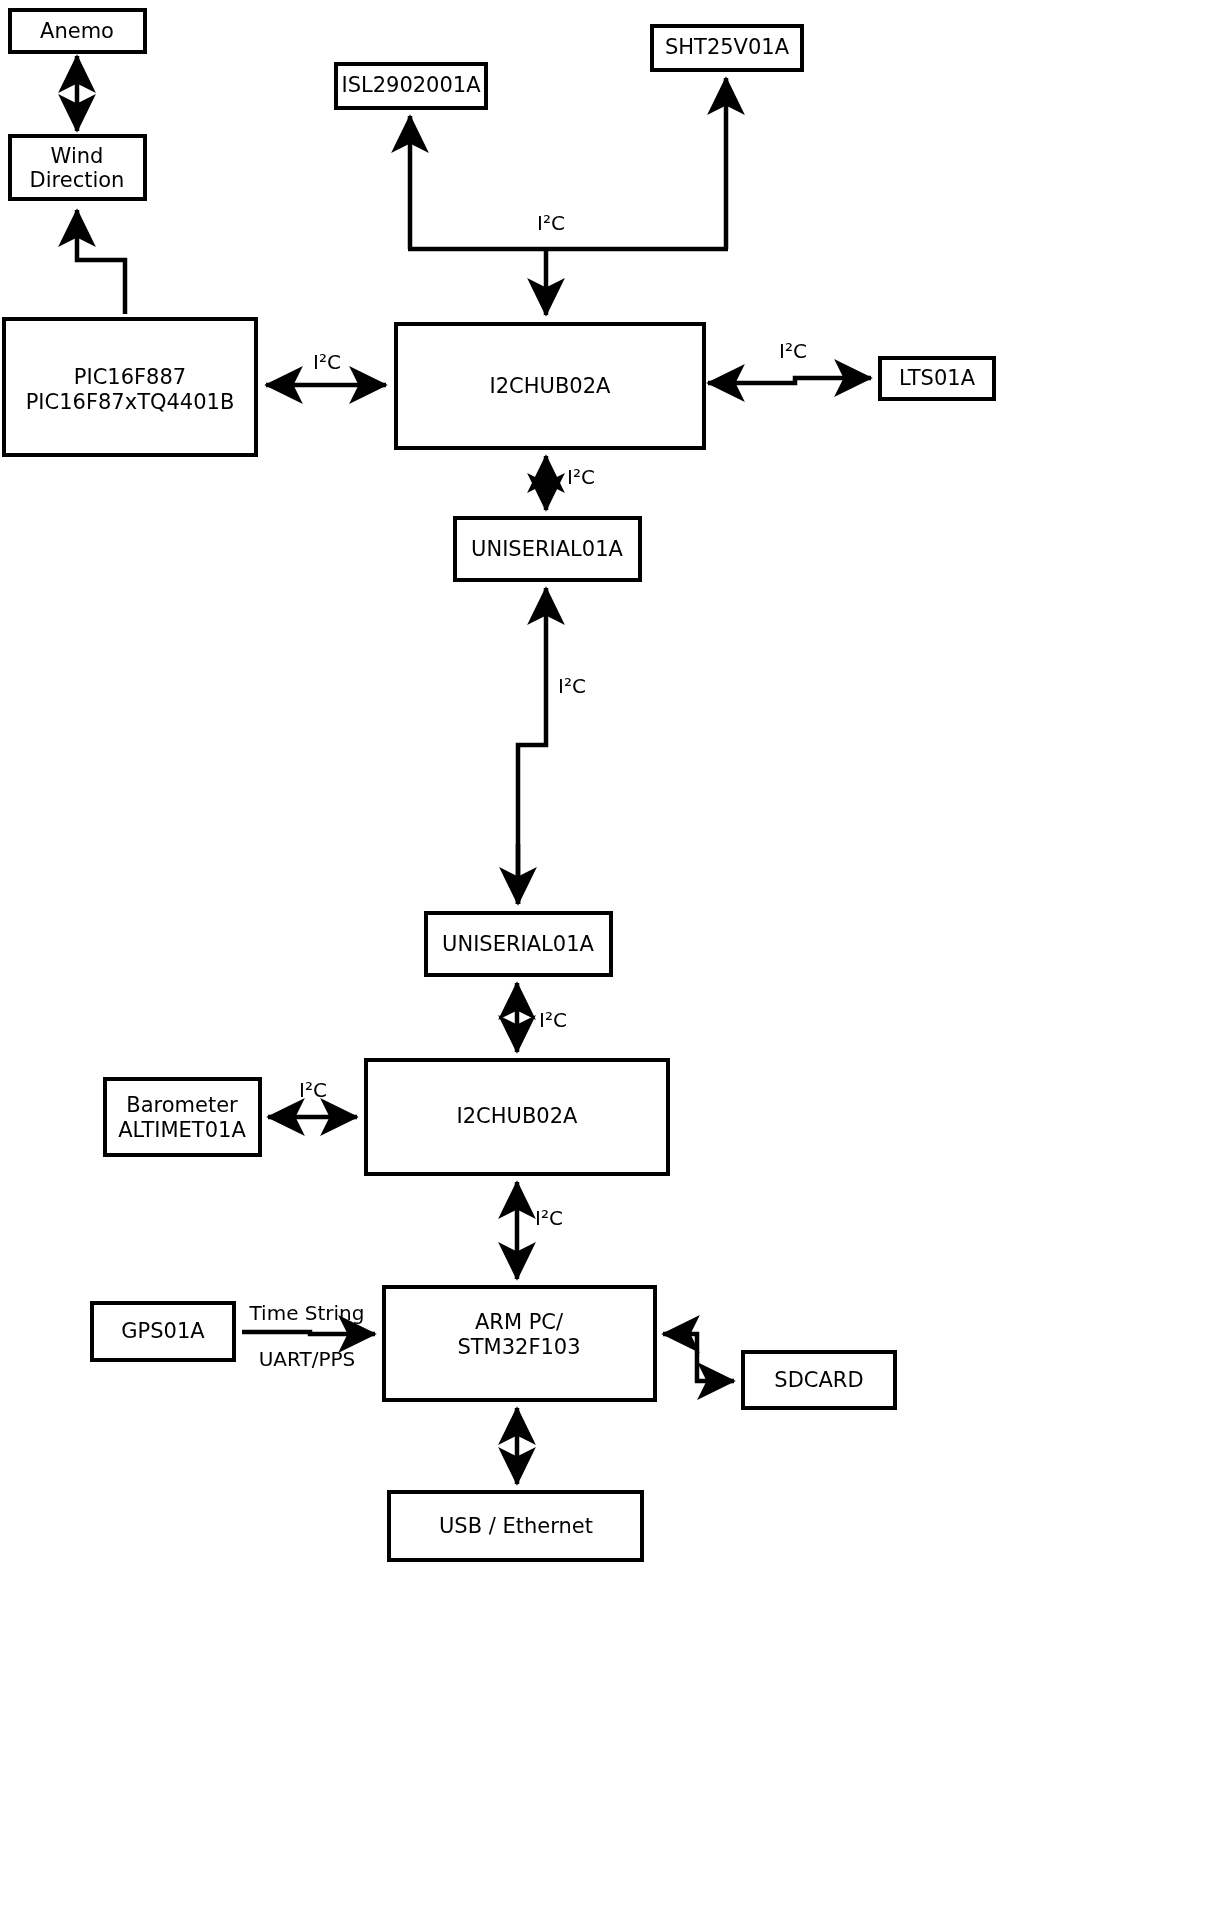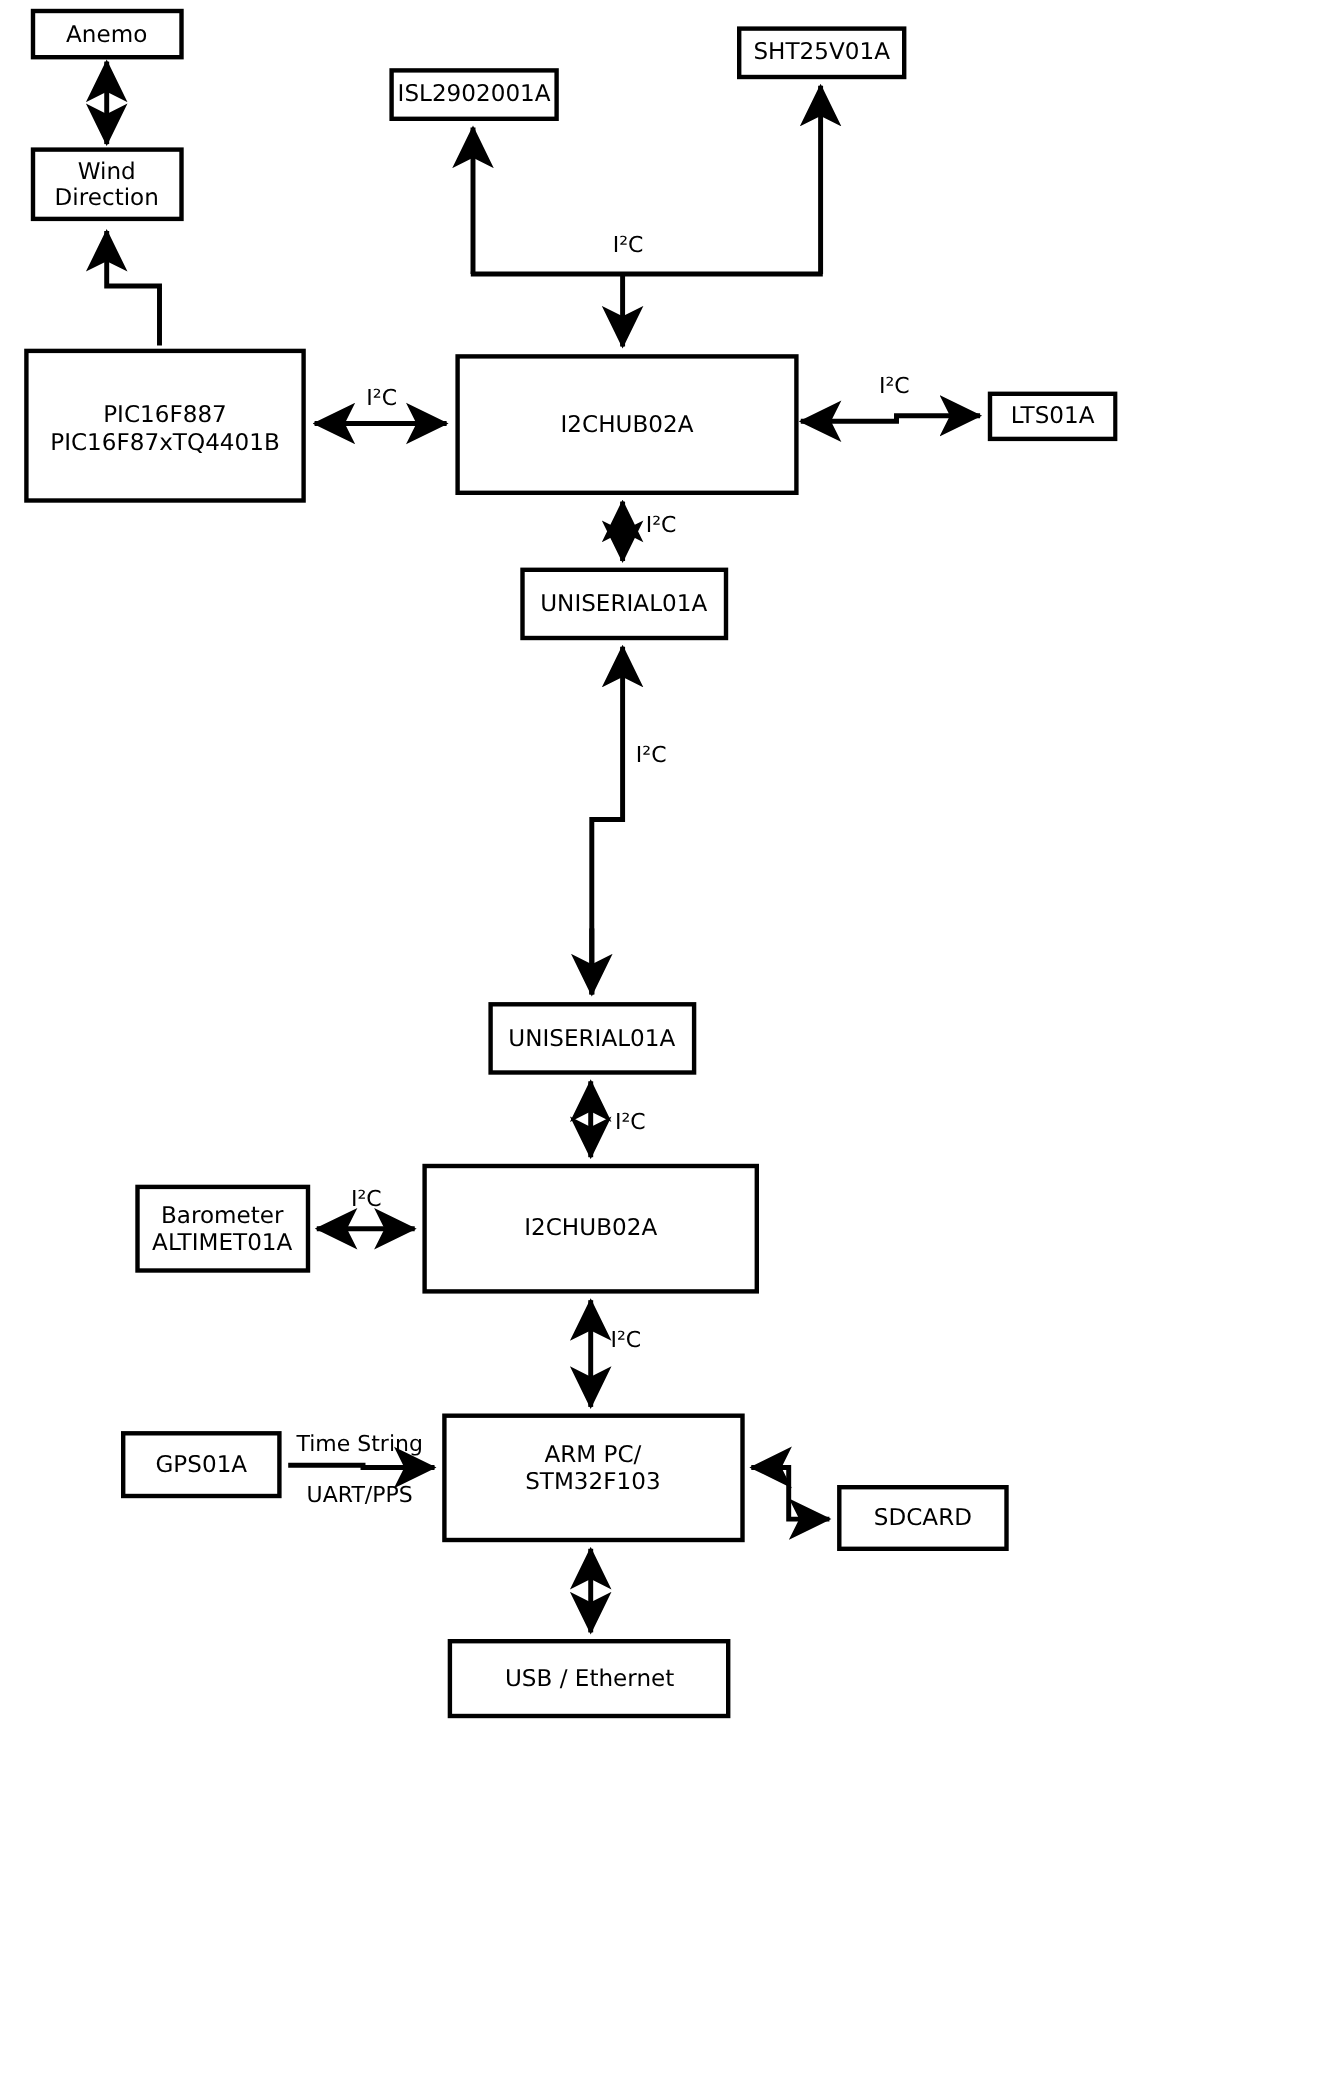--- a/index.html
+++ b/index.html
@@ -9,21 +9,20 @@
   }
   body {
     font-family: "DejaVu Sans", "Liberation Sans", sans-serif;
   }
   #diagram-root {
     position: relative;
     width: 996px;
     height: 1908px;
     background: #ffffff;
     overflow: hidden;
-    margin-left: 20px;
   }
   svg.canvas {
     position: absolute;
     left: 0;
     top: 0;
     width: 1214px;
     height: 1908px;
     display: block;
   }
   .node-rect {

